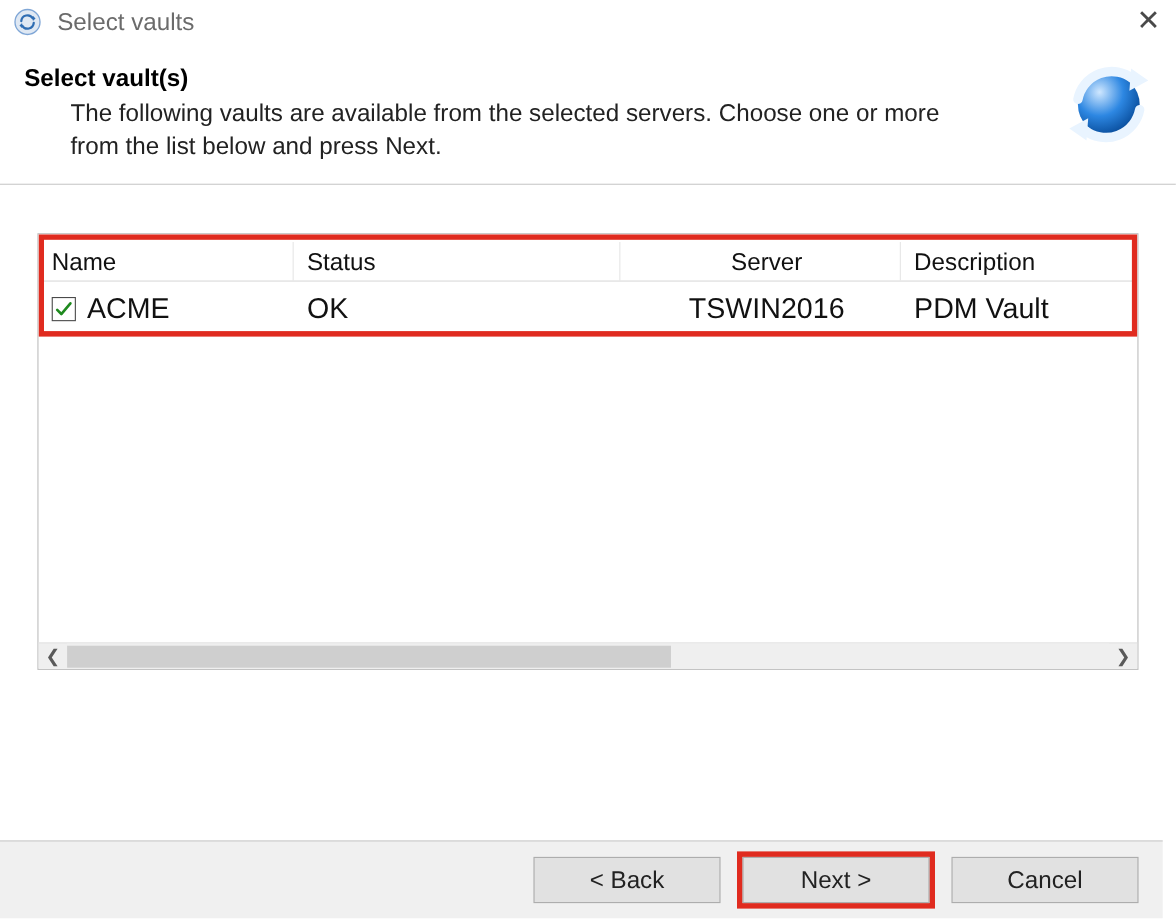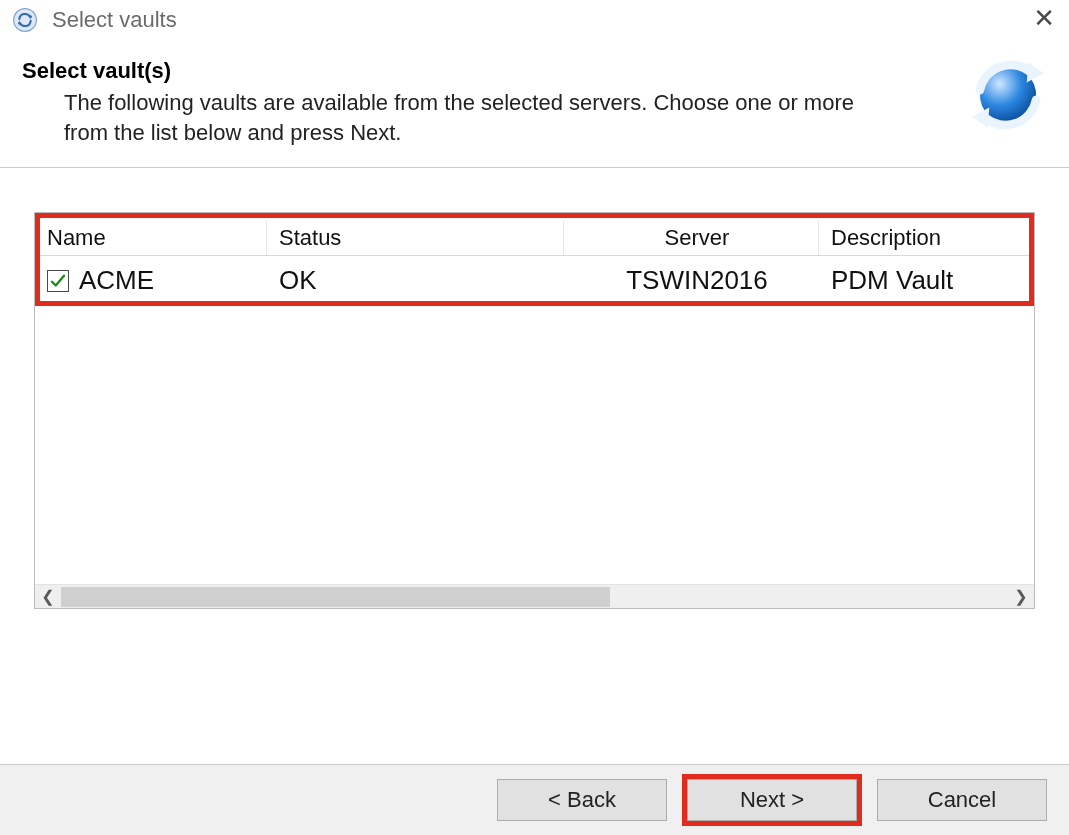--- a/index.html
+++ b/index.html
@@ -145,21 +145,21 @@
     .hscroll .thumb {
       position: absolute;
       left: 0; top: 2px;
       height: 20px;
       width: 58%;
       background: #cfcfcf;
     }
     
     .footer {
       position: absolute;
-      left: 0; right: 0; bottom: 0;
+      left: 0; right: 12px; bottom: 0;
       height: 71px;
       border-top: 1px solid #c9c9c9;
       background: #f0f0f0;
       display: flex;
       justify-content: flex-end;
       align-items: center;
       padding-right: 22px;
       gap: 20px;
     }
     .btn {

